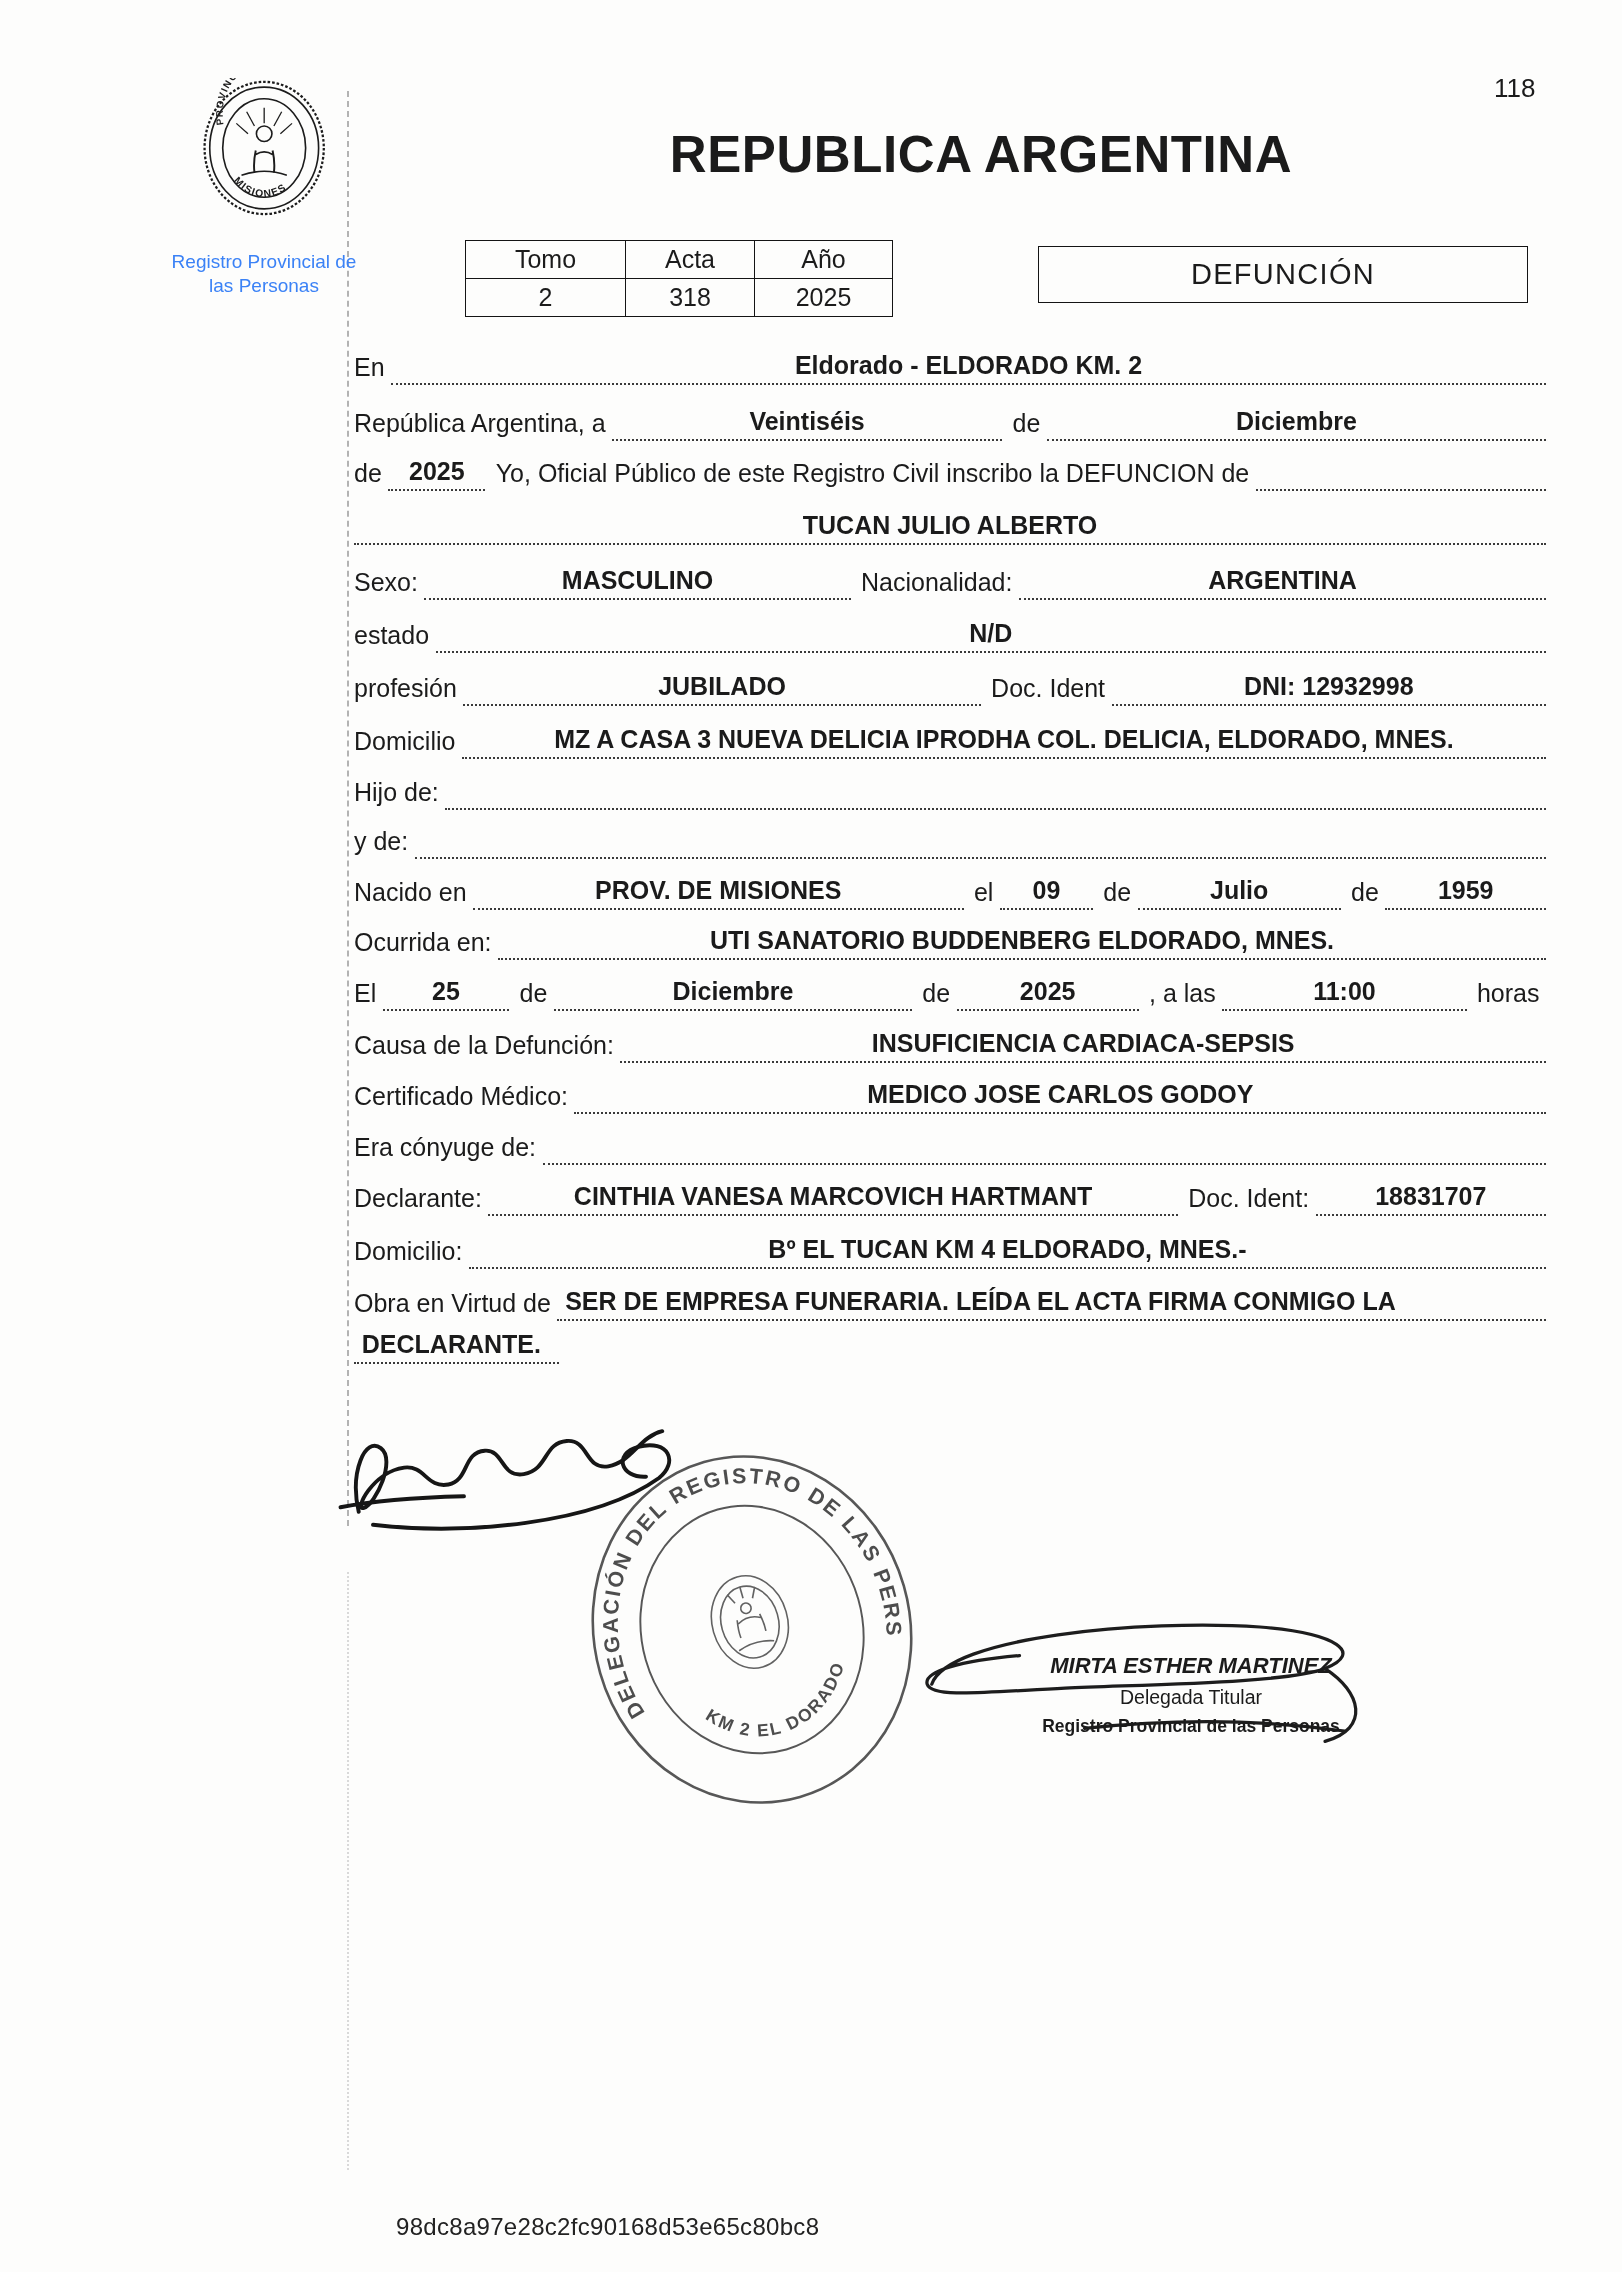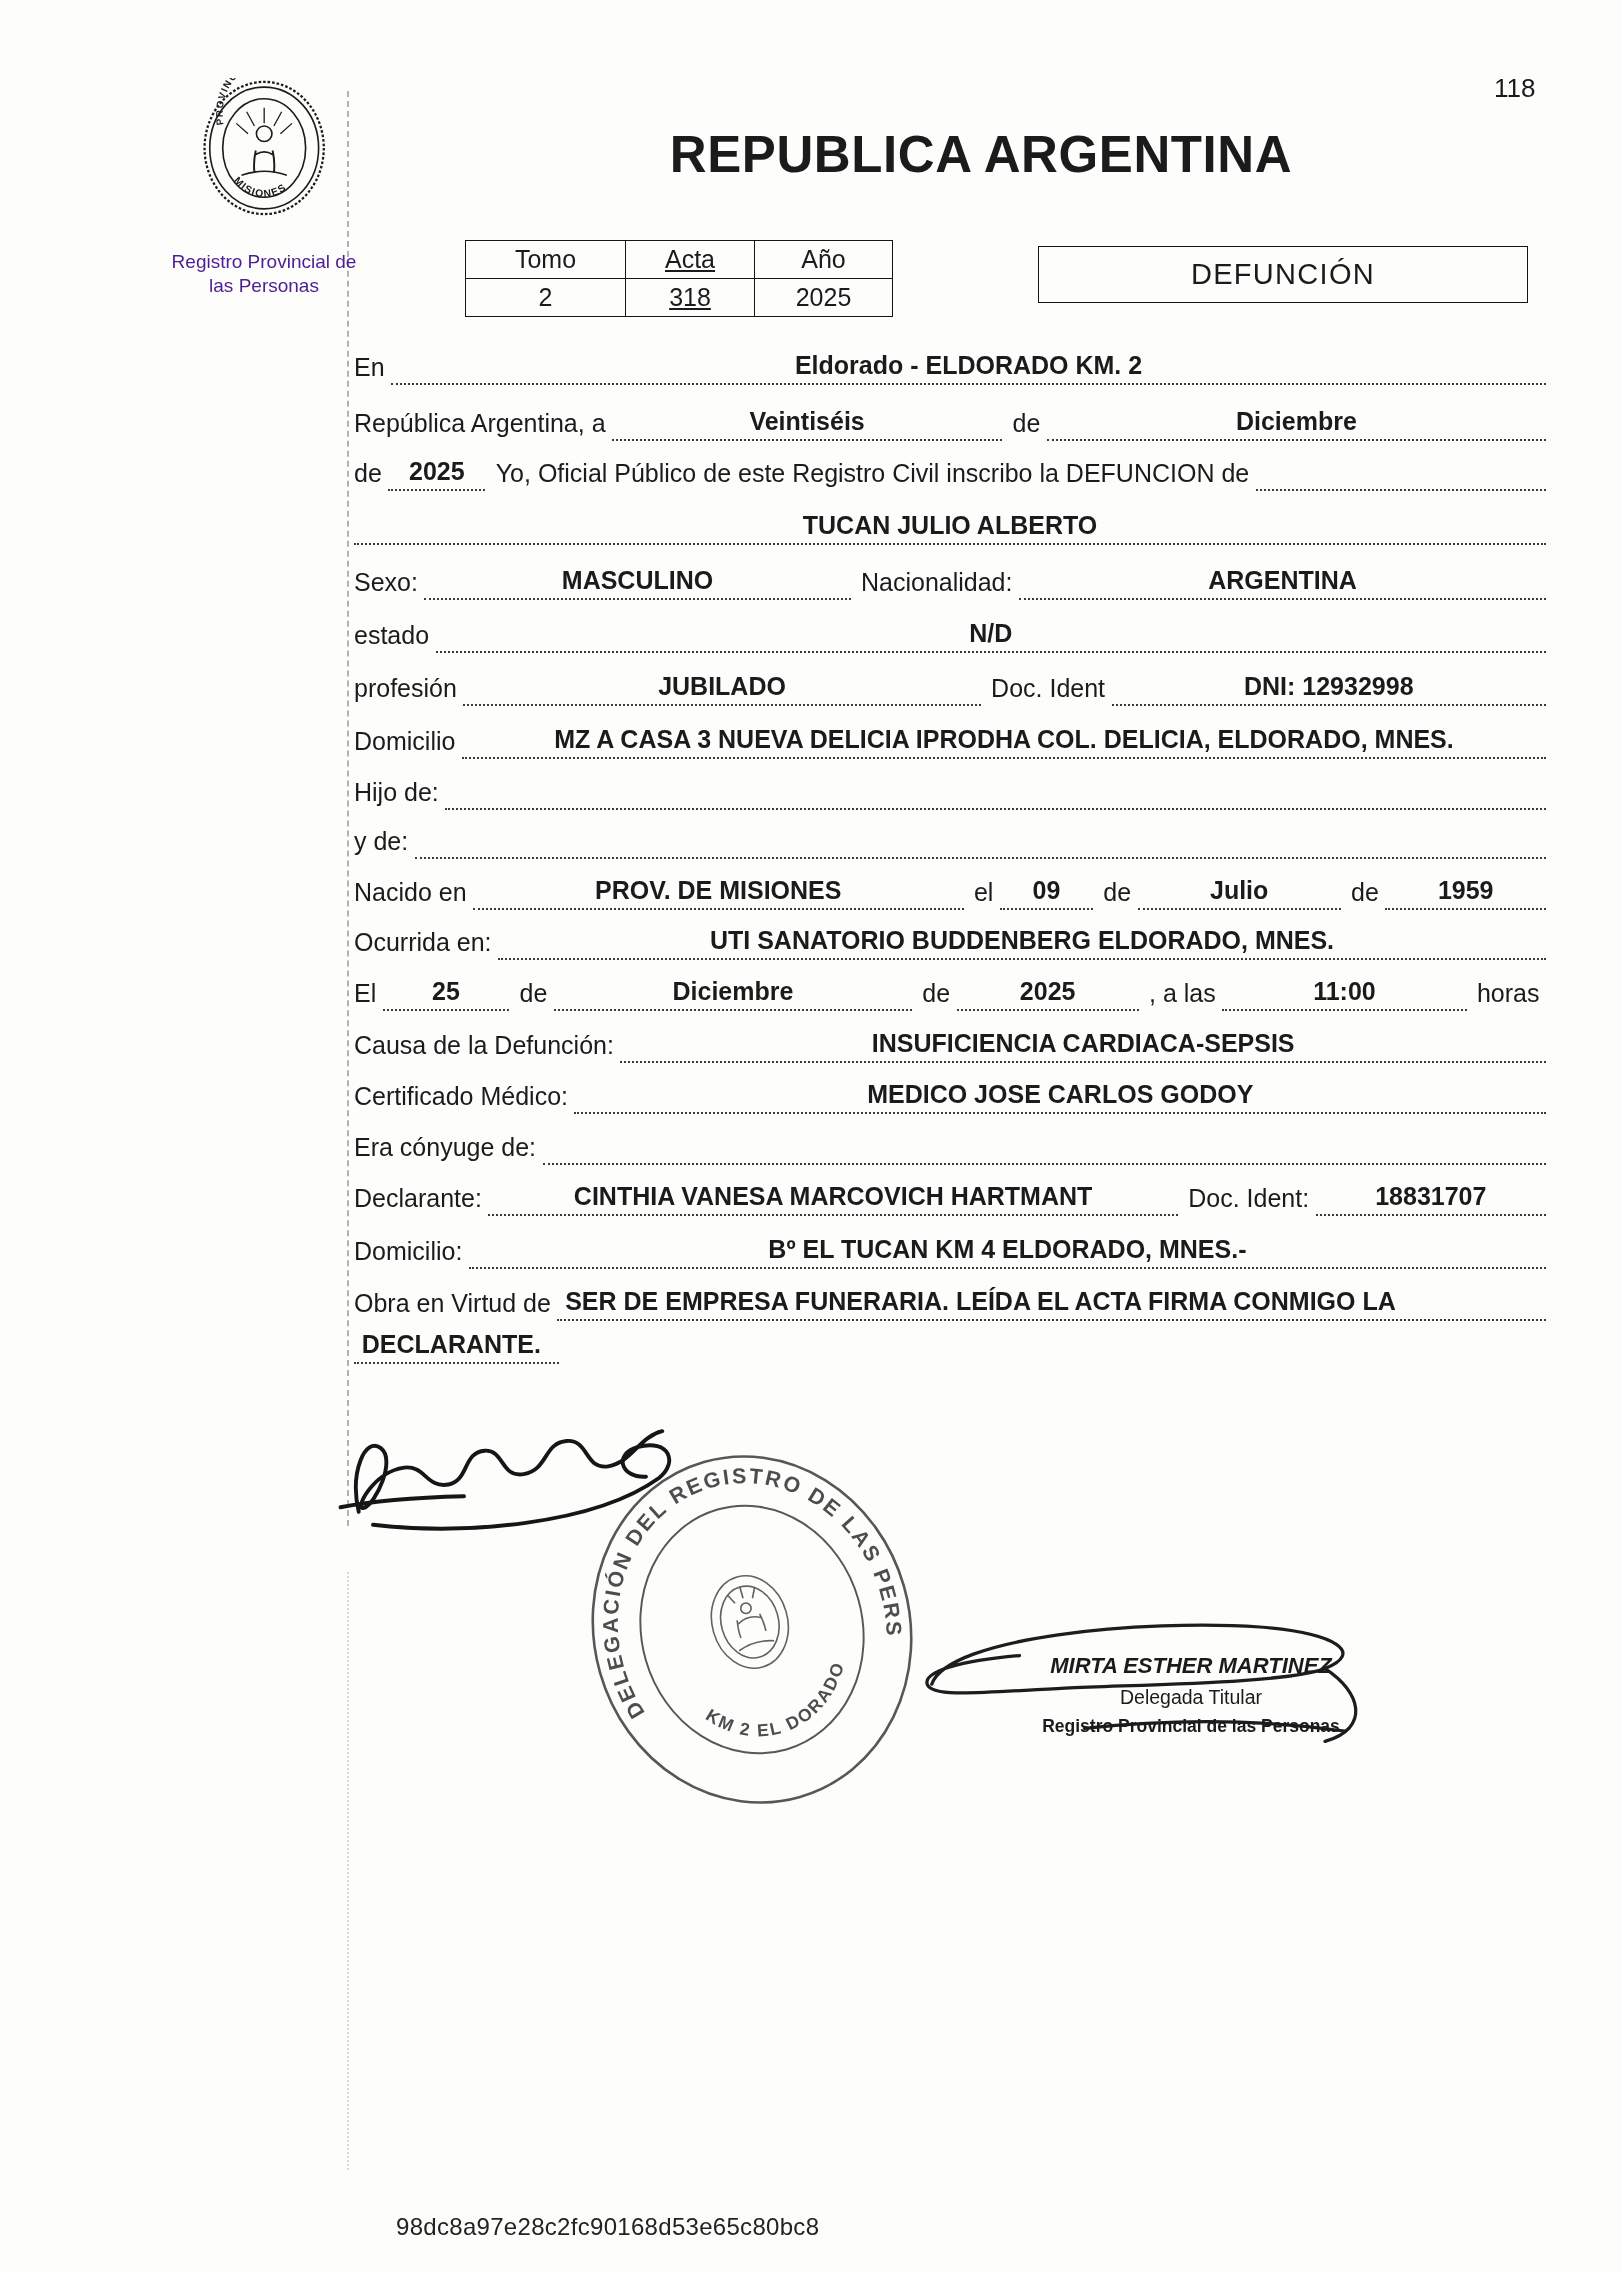--- a/index.html
+++ b/index.html
@@ -12,29 +12,29 @@
     font-family: "Liberation Sans", sans-serif;
     color: #1b1b1b;
     overflow: hidden;
   }
   .page-number { position:absolute; left:1494px; top:73px; font-size:26px; }
   .title {
     position:absolute; left:481px; top:125px; width:1000px;
     text-align:center; font-size:51px; font-weight:700; letter-spacing:0.6px;
   }
   .seal-wrap { position:absolute; left:157px; top:78px; width:214px; text-align:center; }
-  .seal-caption { margin-top:7.8px; font-size:19px; line-height:1.3; color:#4c1d95; }
+  .seal-caption { margin-top:7.8px; font-size:19px; line-height:1.3; color:#3b82f6; }
 
   .record-table { position:absolute; left:465px; top:240px; border-collapse:collapse; }
   .record-table td {
     border:1.9px solid #141414; text-align:center; font-size:25px;
     height:38px; padding:1.3px 6.5px;
   }
   .record-table td.c0 { width:160px; }
-  .record-table td.c1 { width:129px;text-decoration:underline; }
+  .record-table td.c1 { width:129px; }
   .record-table td.c2 { width:138px; }
 
   .type-box {
     position:absolute; left:1038px; top:246px; width:490px; height:57px;
     border:1.9px solid #141414; display:flex; align-items:center; justify-content:center;
     font-size:29px; letter-spacing:1.3px;
   }
 
   .vline  { position:absolute; left:347px; top:91px;  height:1435px; border-left:2.6px dashed #8d8d8d; opacity:.65; }
   .vline2 { position:absolute; left:347px; top:1572px; height:598px;  border-left:2.6px dotted #bdbdbd; opacity:.55; }

